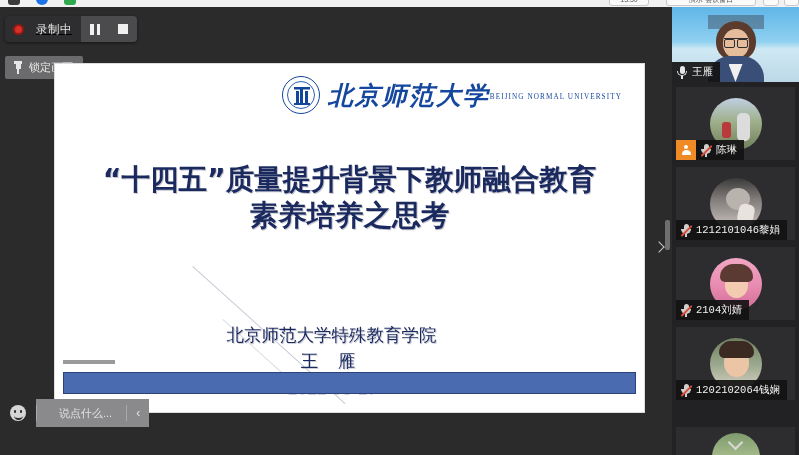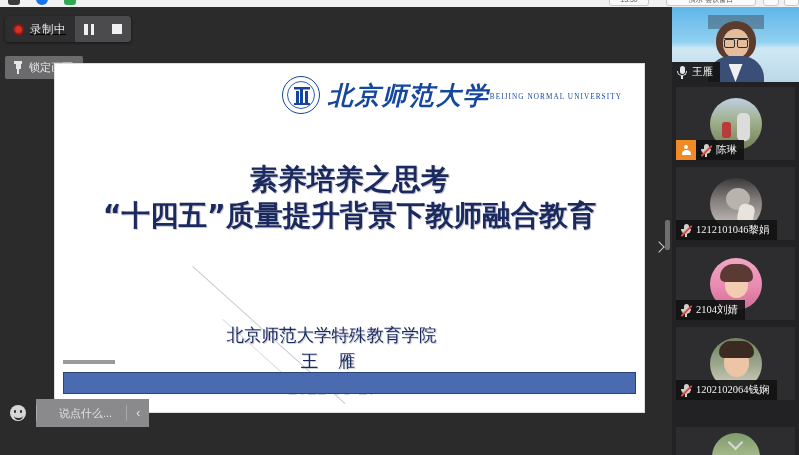--- a/index.html
+++ b/index.html
@@ -30,21 +30,21 @@
     background: #2b2b2b;
   }
 
   
   .rec-pill {
     position: absolute; left: 5px; top: 9px; height: 26px;
     display: flex; align-items: center;
     background: #2e2e30; border-radius: 4px; overflow: hidden;
     box-shadow: 0 1px 3px rgba(0,0,0,.5);
   }
-  .rec-left { display: flex; align-items: center; gap: 6px; padding: 0 9px 0 8px; height: 26px; text-decoration: underline; }
+  .rec-left { display: flex; align-items: center; gap: 12px; padding: 0 9px 0 8px; height: 26px; text-decoration: underline; }
   .rec-dot {
     width: 11px; height: 11px; border-radius: 50%;
     background: #d93025; border: 2px solid #8e1b14;
   }
   .rec-label { color: #e8e8e8; font-size: 11.5px; letter-spacing: .5px; }
   .rec-btns { display: flex; height: 26px; background: #4b4b4d; }
   .rec-btn {
     width: 28px; height: 26px; display: flex; align-items: center; justify-content: center;
   }
   .ico-pause { display: flex; gap: 3px; }
@@ -291,21 +291,21 @@
   .mic .mic-stem {
     position: absolute; left: 9.3px; top: 14px; width: 1.4px; height: 3px; background: #e6e6e6;
   }
   .mic.muted .mic-cap, .mic.muted .mic-arc, .mic.muted .mic-stem { background: #cfcfcf; border-color: #cfcfcf; }
   .mic.muted::after {
     content: ""; position: absolute; left: 3px; top: 9.5px; width: 15px; height: 1.8px;
     background: #d94b3a; transform: rotate(-45deg); border-radius: 1px;
   }
   .badge-name {
     color: #f2f2f2; font-size: 10.5px; white-space: nowrap;
-    font-family: Liberation Serif, serif;
+    font-family: Liberation Mono, monospace;
   }
   .badge-name.blurred { filter: blur(0.7px); }
 
   
   .tile-peek {
     position: absolute; left: 4px; bottom: 0; width: 119px; height: 28px;
     background: #2d2d30; overflow: hidden;
   }
   .peek-av {
     position: absolute; left: 50%; top: 6px; transform: translateX(-50%);
@@ -369,22 +369,22 @@
         <span class="logo-seal">
             <i class="seal-core"></i>
           </span>
         <span class="logo-text">
           <span class="logo-cn">北京师范大学</span>
           <span class="logo-en">BEIJING NORMAL UNIVERSITY</span>
         </span>
       </div>
 
       <div class="slide-title">
+        <div>“十四五”质量提升背景下教师融合教育</div>
         <div>素养培养之思考</div>
-        <div>“十四五”质量提升背景下教师融合教育</div>
       </div>
 
       <span class="diag" style="left:138px;top:202px;width:205px;height:1px;transform:rotate(42deg);"></span>
       <span class="diag" style="left:168px;top:255px;width:90px;height:1px;transform:rotate(42deg);opacity:.65;"></span>
 
       <div class="slide-sub">
         <div>北京师范大学特殊教育学院</div>
         <div class="name">王 雁</div>
         <div class="date">2022-03-17</div>
       </div>

